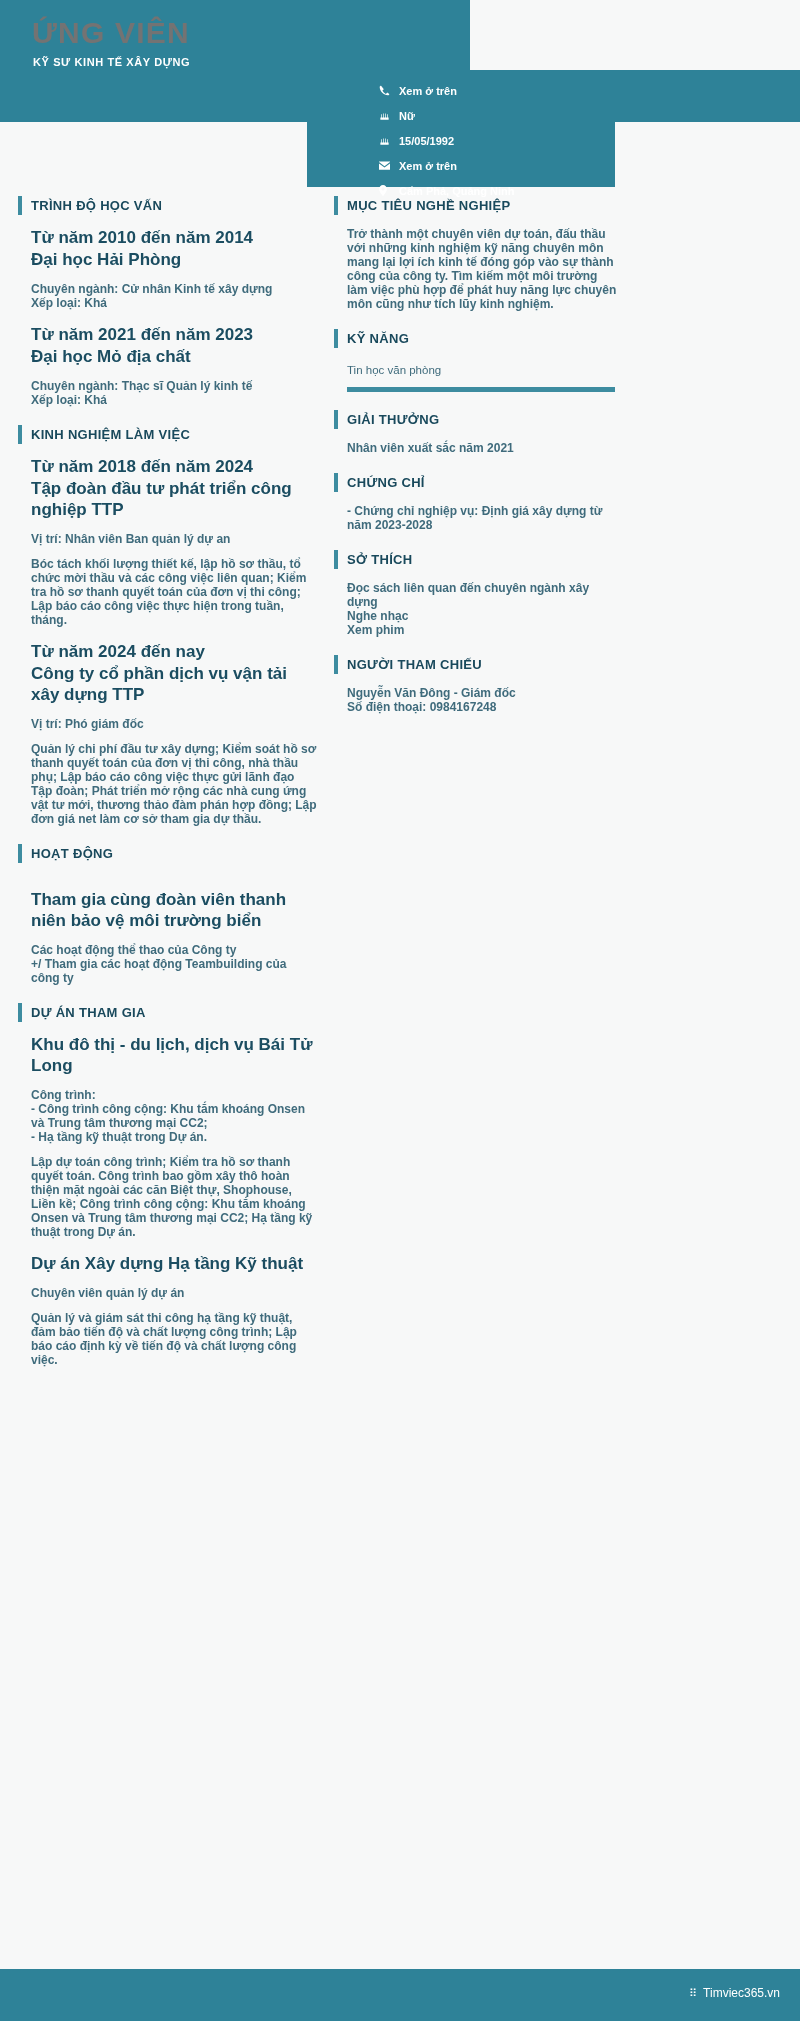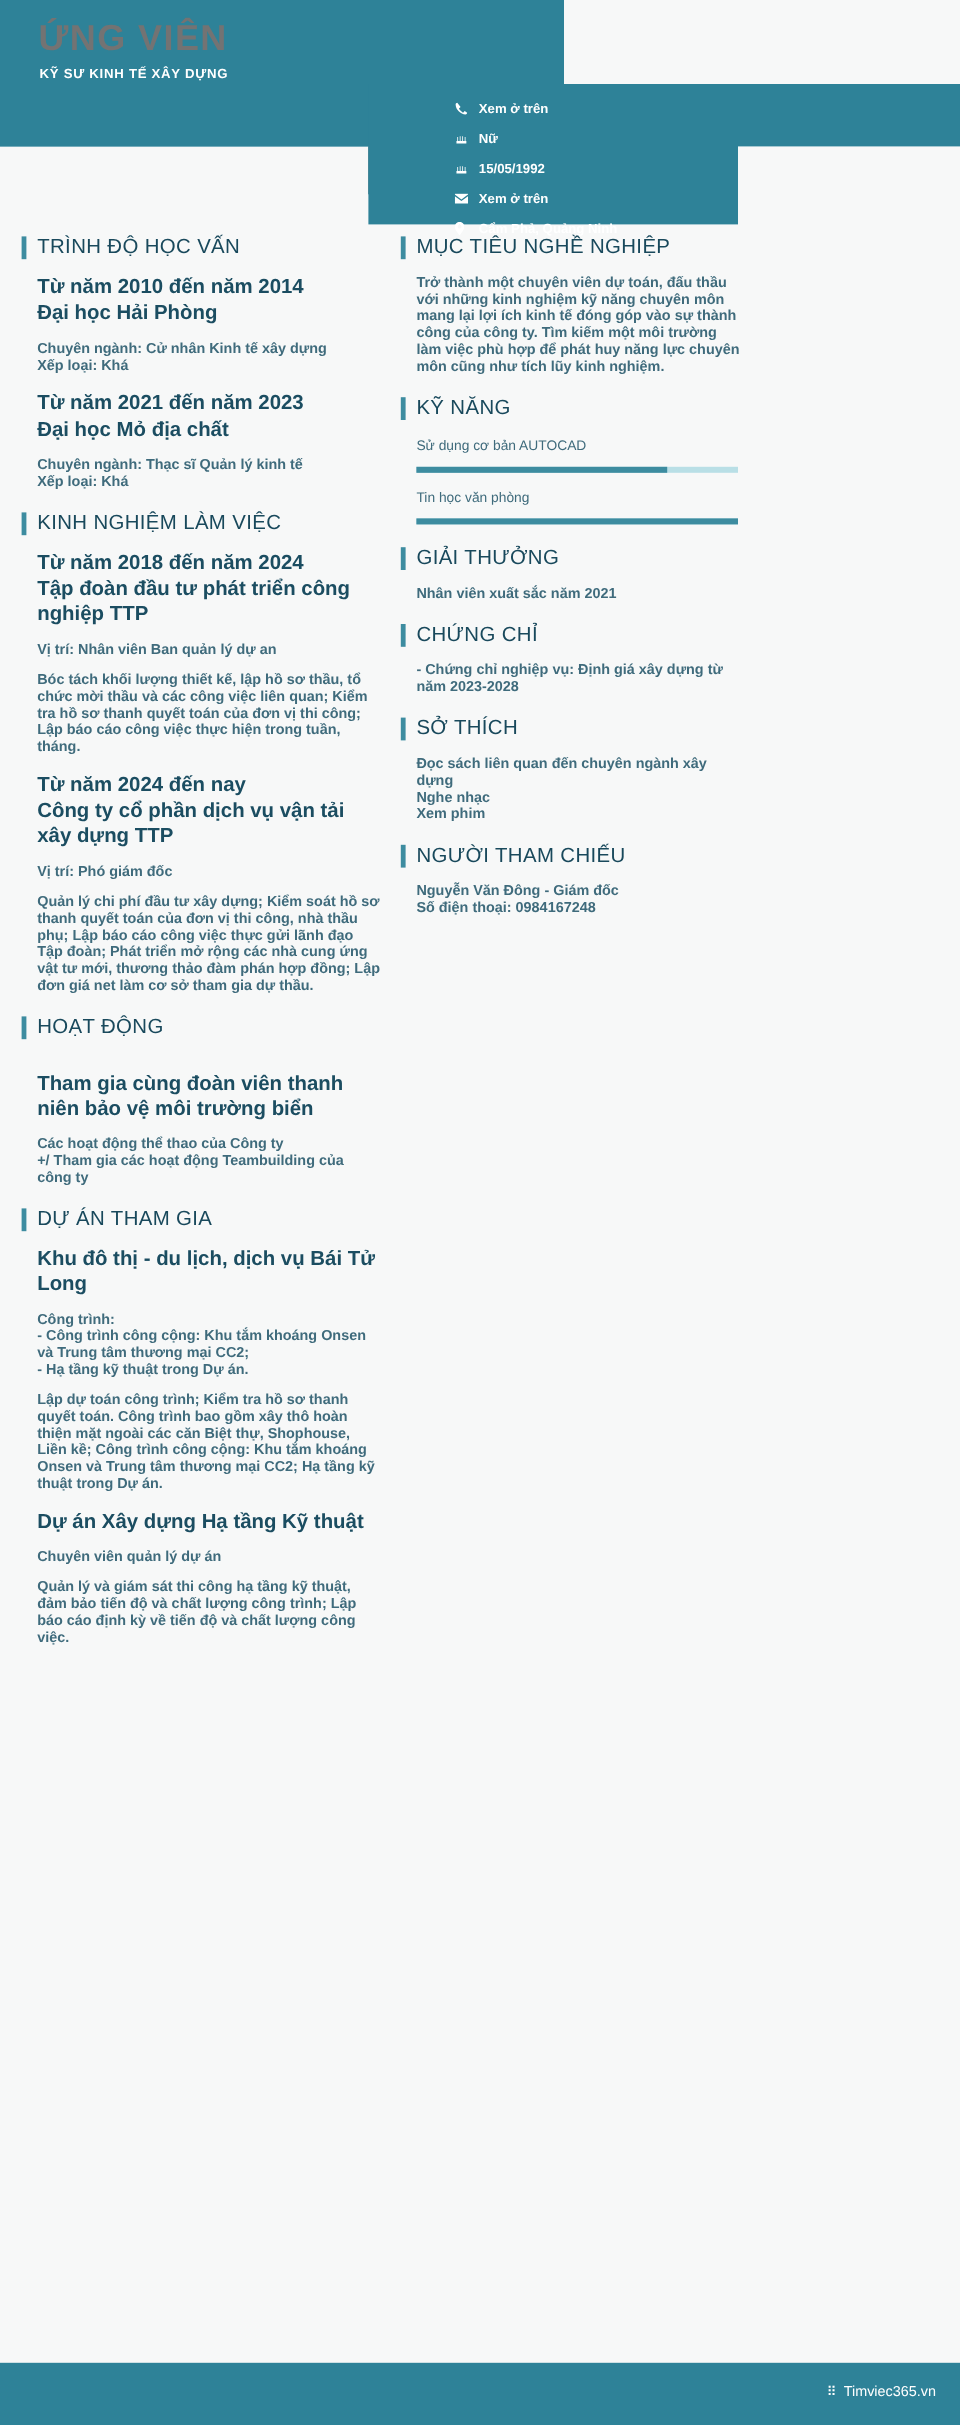--- a/index.html
+++ b/index.html
@@ -107,22 +107,22 @@
   }
   .sec-head:first-child { margin-top: 0; }
   .sec-bar {
     width: 4px;
     height: 19px;
     background: #3d8ca0;
     margin-right: 9px;
   }
   .sec-title {
     color: #19495c;
-    font-size: 17px;
-    font-weight: normal;
+    font-size: 13px;
+    font-weight: bold;
     letter-spacing: 0.3px;
   }
 
   .blk { padding-left: 13px; }
 
   .b-strong {
     color: #1b4d61;
     font-size: 17px;
     font-weight: bold;
     line-height: 21px;
@@ -325,26 +325,20 @@
     </div>
     <div class="blk">
       <div class="b-text">Trở thành một chuyên viên dự toán, đấu thầu với những kinh nghiệm kỹ năng chuyên môn mang lại lợi ích kinh tế đóng góp vào sự thành công của công ty. Tìm kiếm một môi trường làm việc phù hợp để phát huy năng lực chuyên môn cũng như tích lũy kinh nghiệm.</div>
     </div>
 
     <div class="sec-head">
       <span class="sec-bar"></span>
       <span class="sec-title">KỸ NĂNG</span>
     </div>
     <div class="skill">
-      <div class="skill-label">Sử dụng cơ bản AUTOCAD</div>
-      <div class="skill-track">
-        <div class="skill-fill" style="width: 78%;"></div>
-      </div>
-    </div>
-    <div class="skill">
       <div class="skill-label">Tin học văn phòng</div>
       <div class="skill-track">
         <div class="skill-fill" style="width: 100%;"></div>
       </div>
     </div>
 
     <div class="sec-head">
       <span class="sec-bar"></span>
       <span class="sec-title">GIẢI THƯỞNG</span>
     </div>

